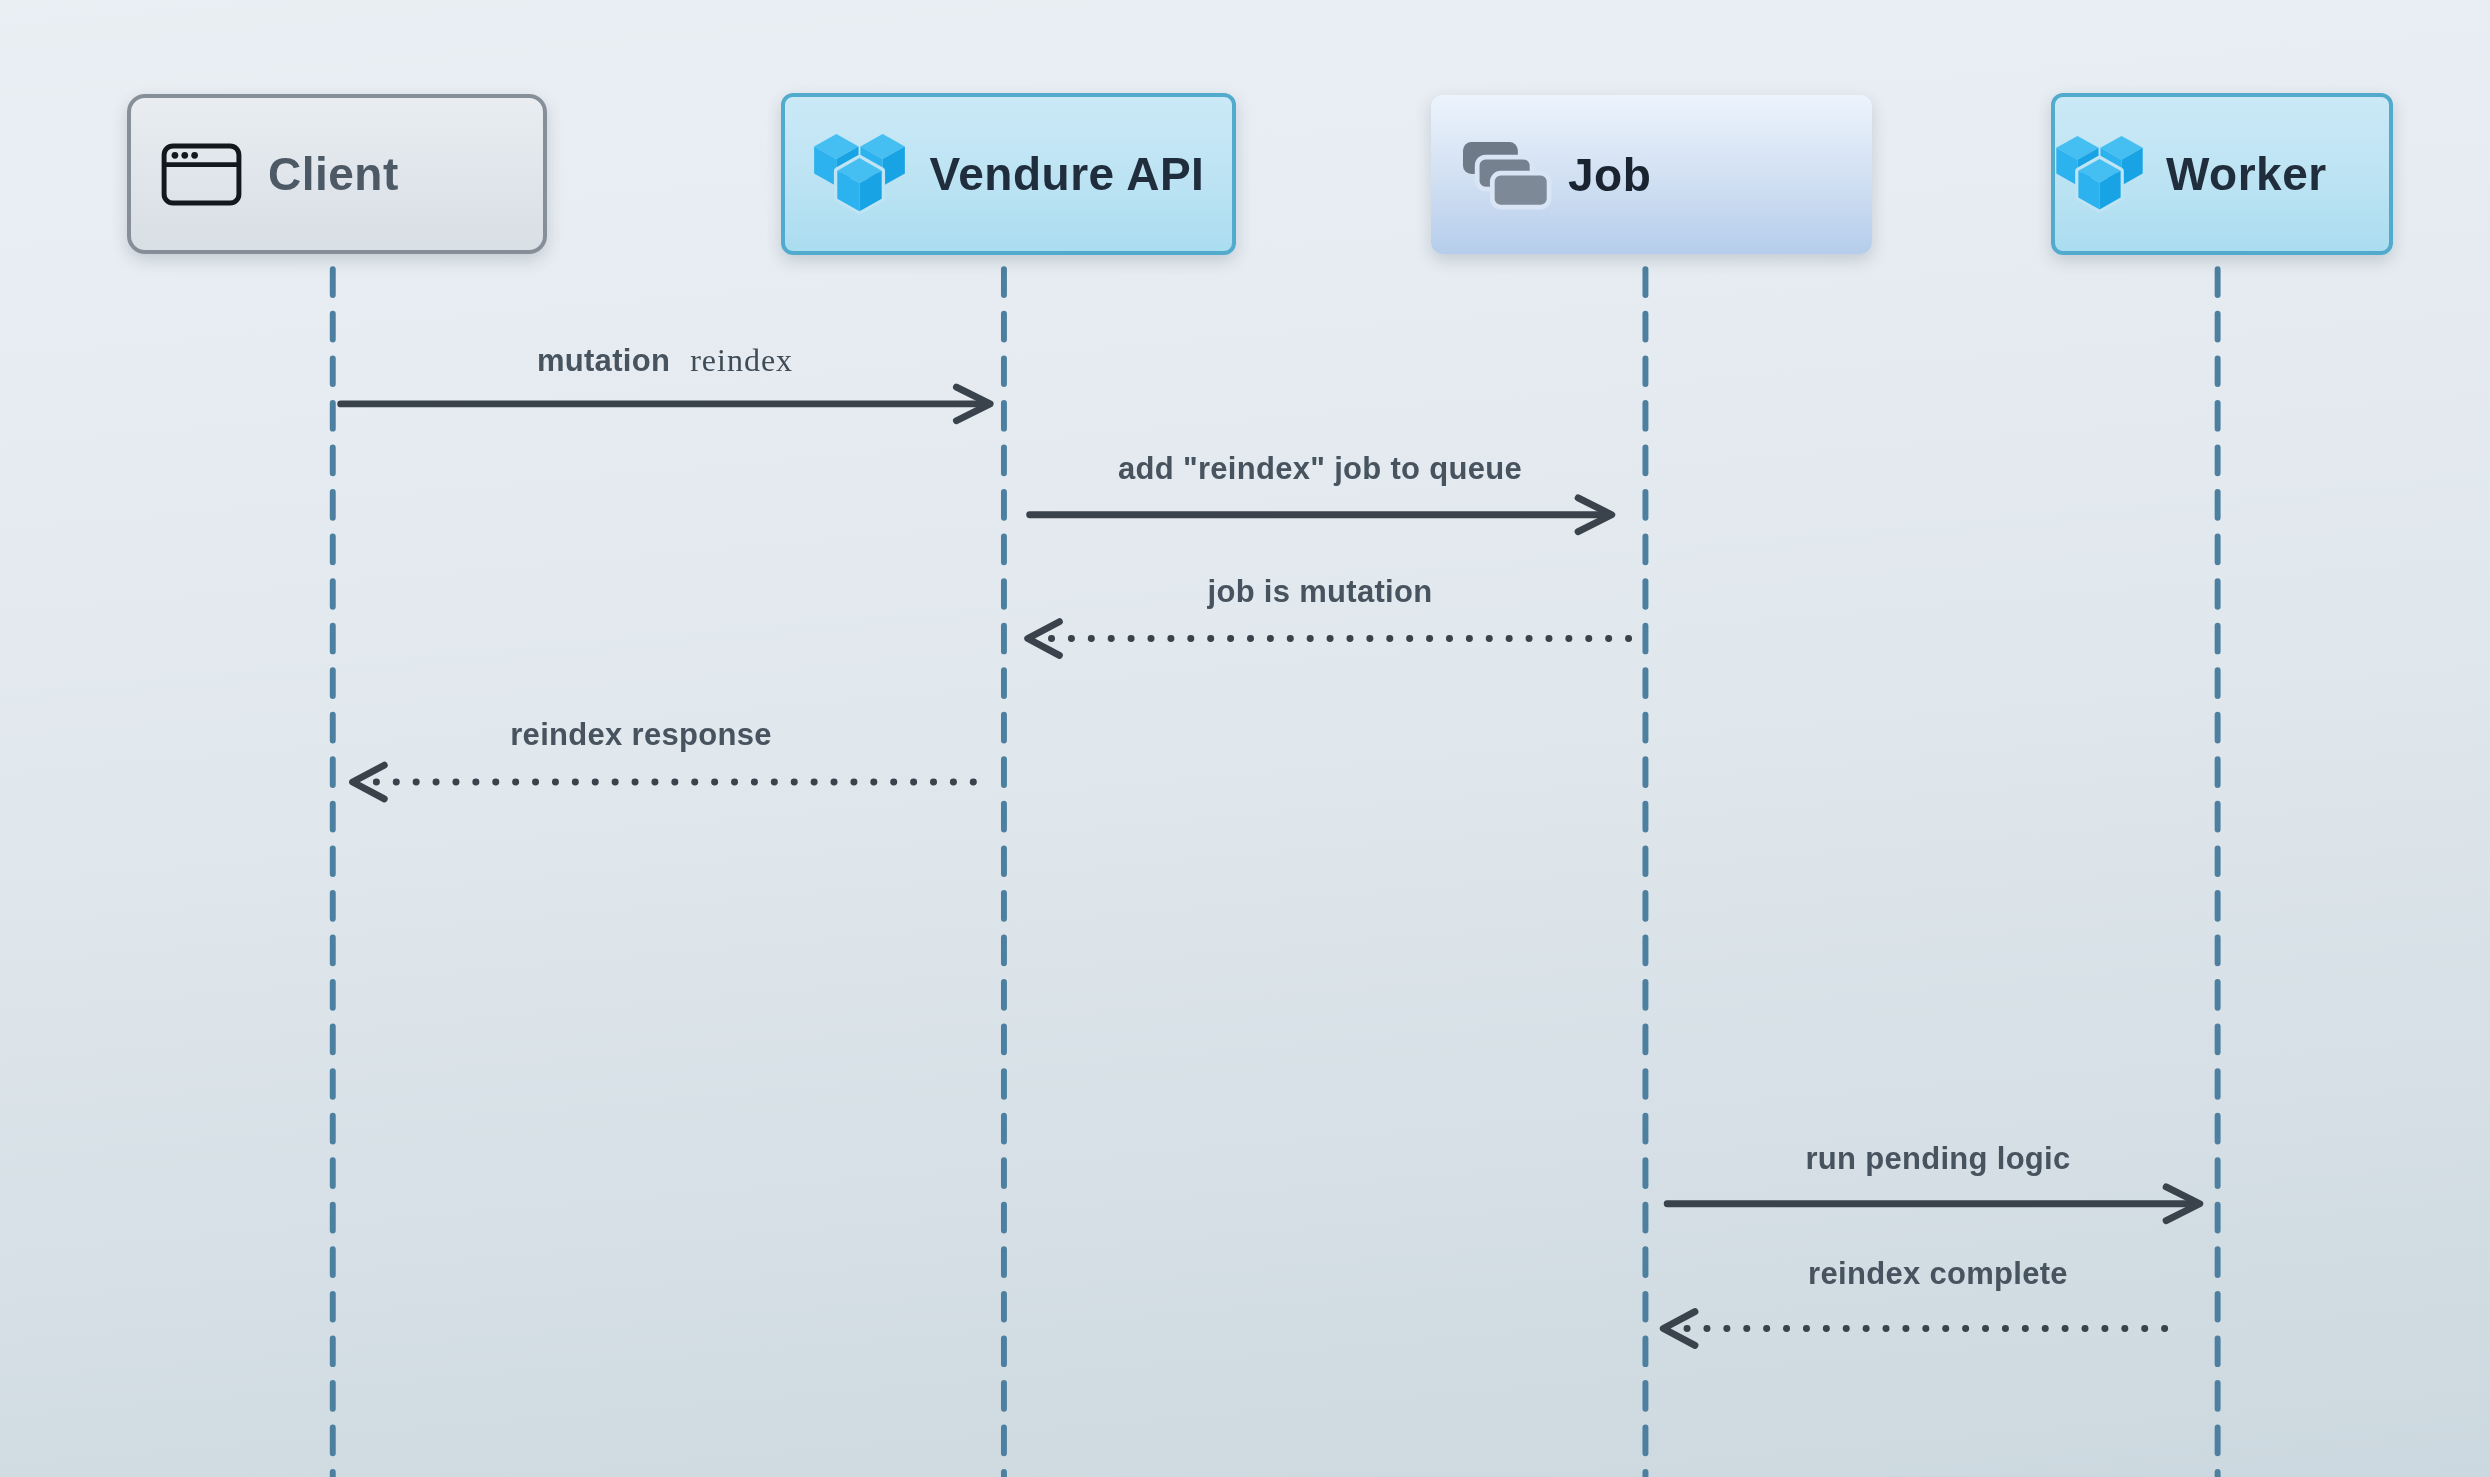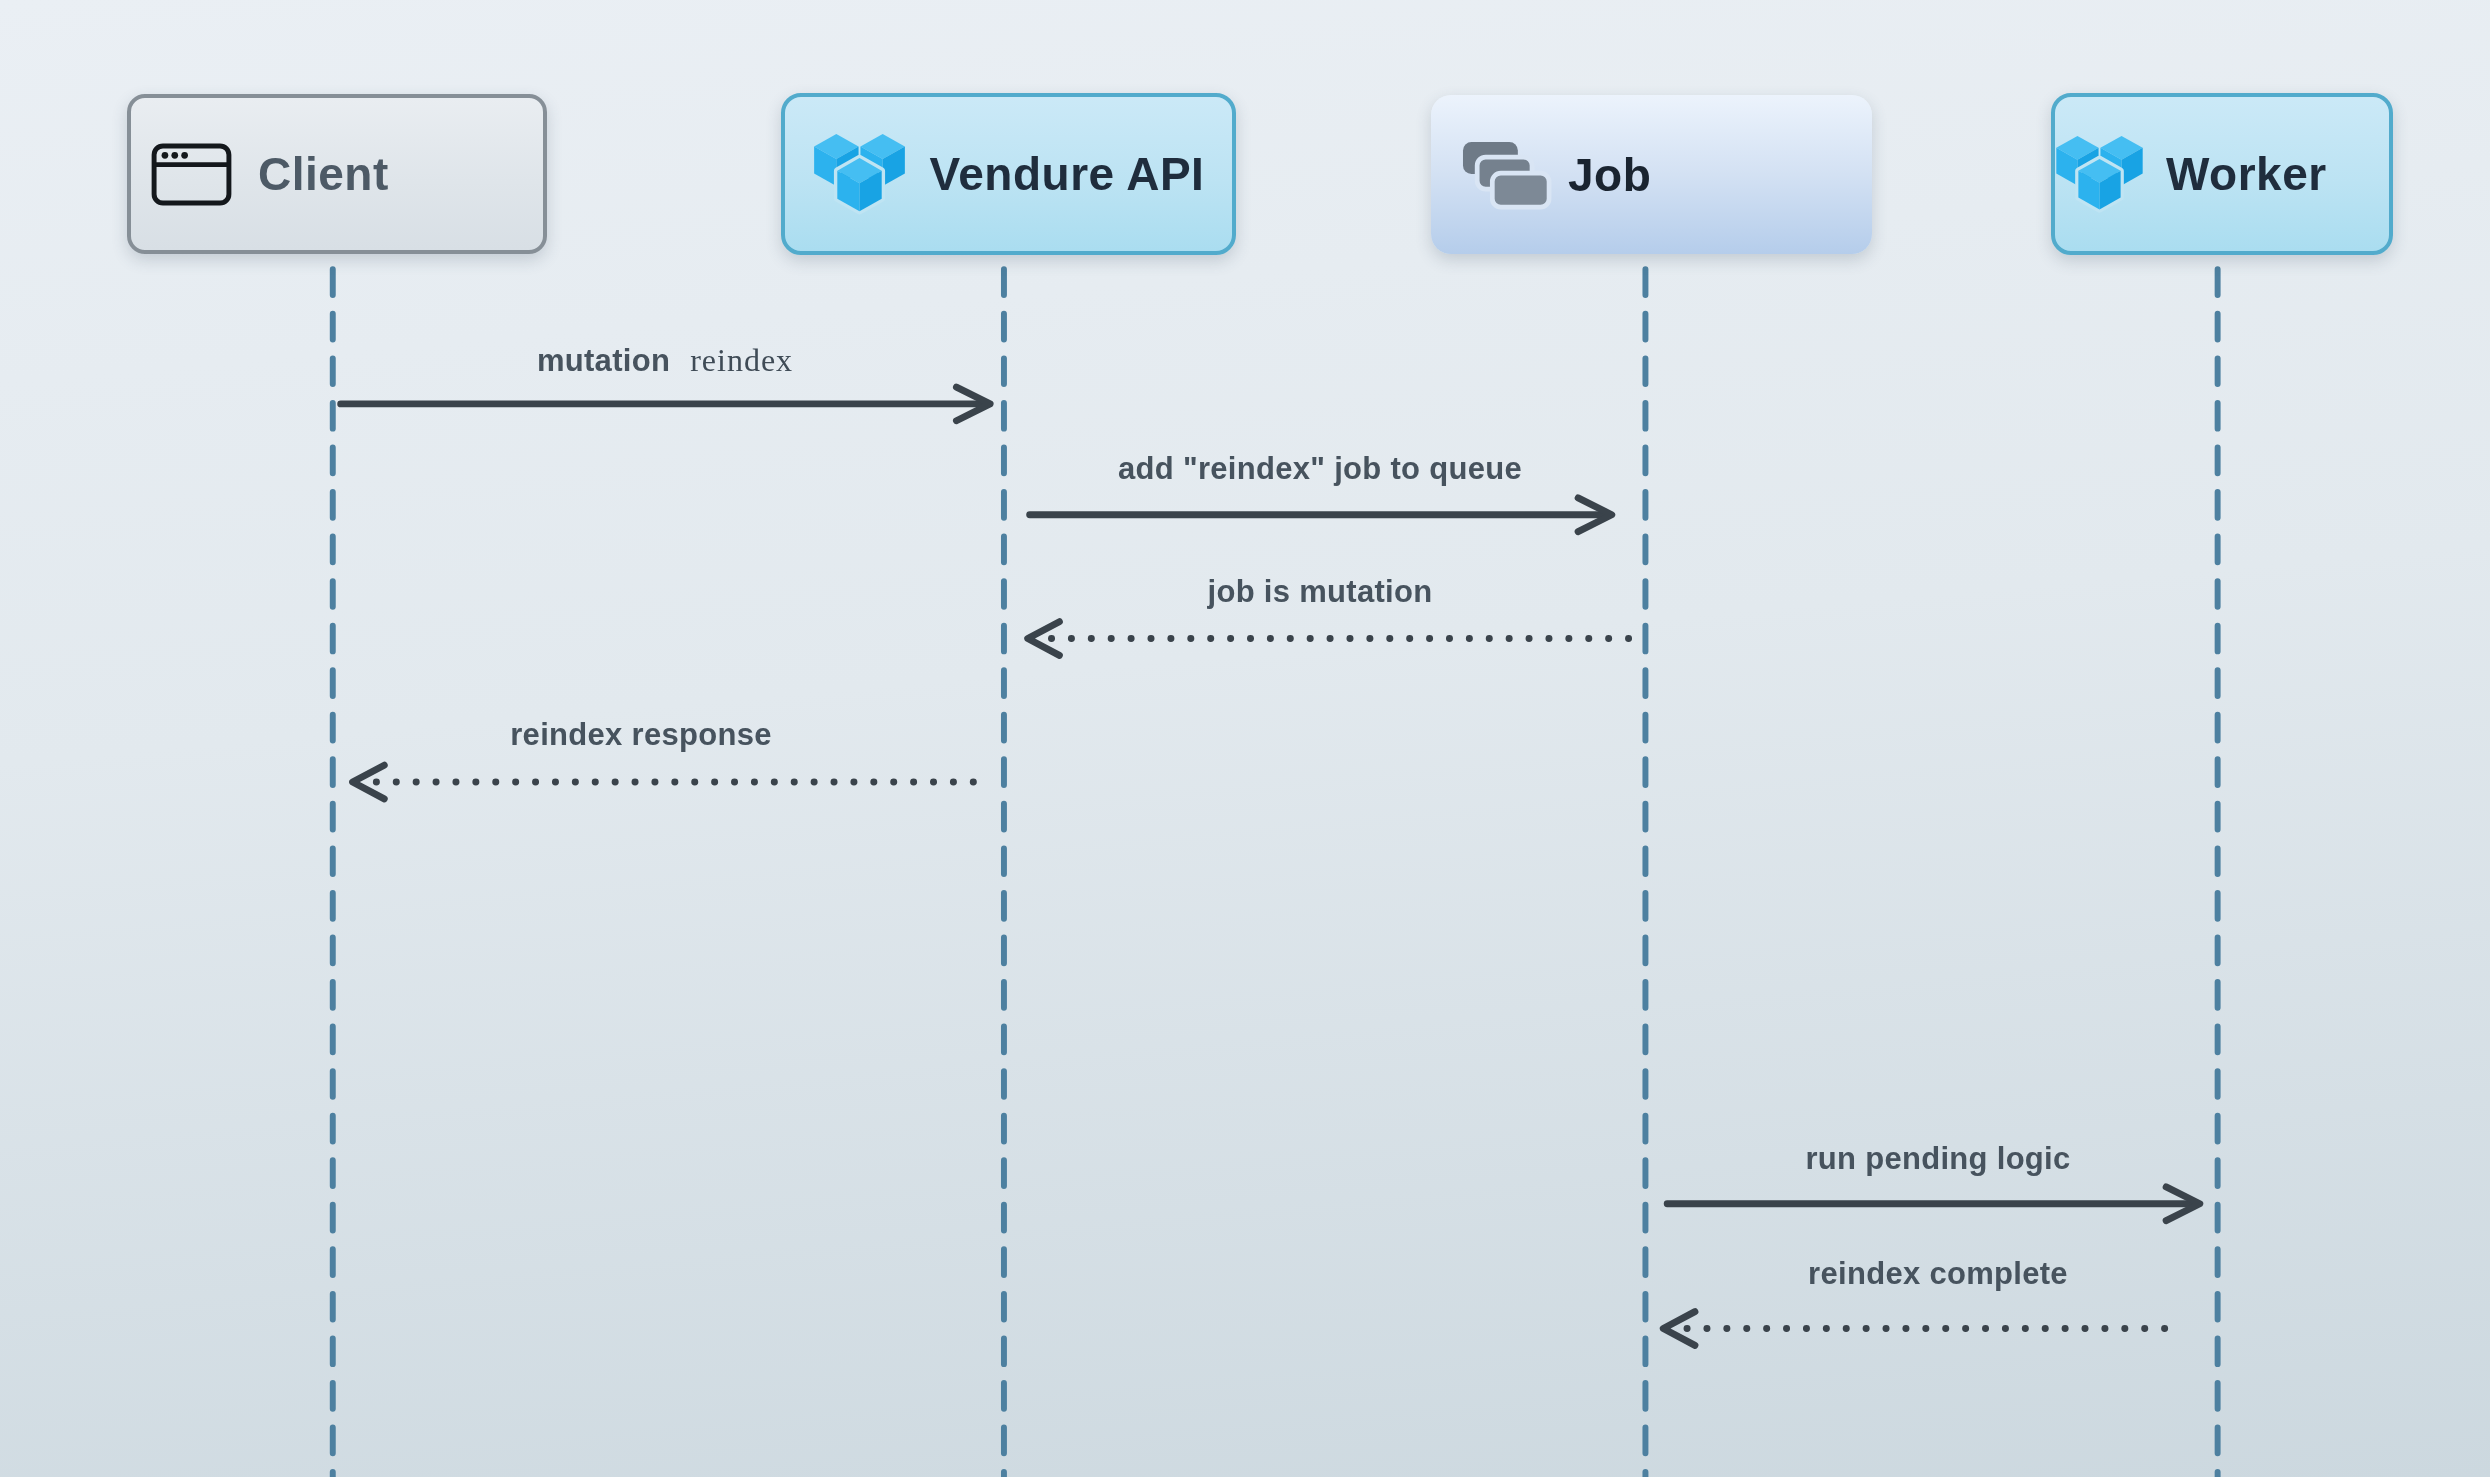--- a/index.html
+++ b/index.html
@@ -18,36 +18,36 @@
     left: 0; top: 0;
     width: 2491px; height: 1477px;
   }
 
   
   .actor-box {
     position: absolute;
     display: flex;
     align-items: center;
     box-sizing: border-box;
-    border-radius: 20px;
+    border-radius: 12px;
     box-shadow: 0 6px 16px rgba(55, 75, 95, 0.20);
   }
   .actor-label {
     font-weight: 700;
     font-size: 46px;
     letter-spacing: 0.5px;
     white-space: nowrap;
   }
 
   .actor-client {
     left: 127px; top: 94px; width: 420px; height: 160px;
     background: linear-gradient(180deg, #e9edf1 0%, #dfe5ea 55%, #d8dfe5 100%);
     border: 4px solid #868f97;
     border-radius: 18px;
-    padding-left: 20px;
+    padding-left: 30px;
     gap: 26px;
   }
   .actor-client .actor-label { color: #4d5a66; }
 
   .actor-vendure {
     left: 781px; top: 93px; width: 455px; height: 162px;
     background: linear-gradient(180deg, #cbe9f7 0%, #bce3f3 55%, #aaddf0 100%);
     border: 4px solid #52abcc;
     justify-content: center;
     gap: 24px;

